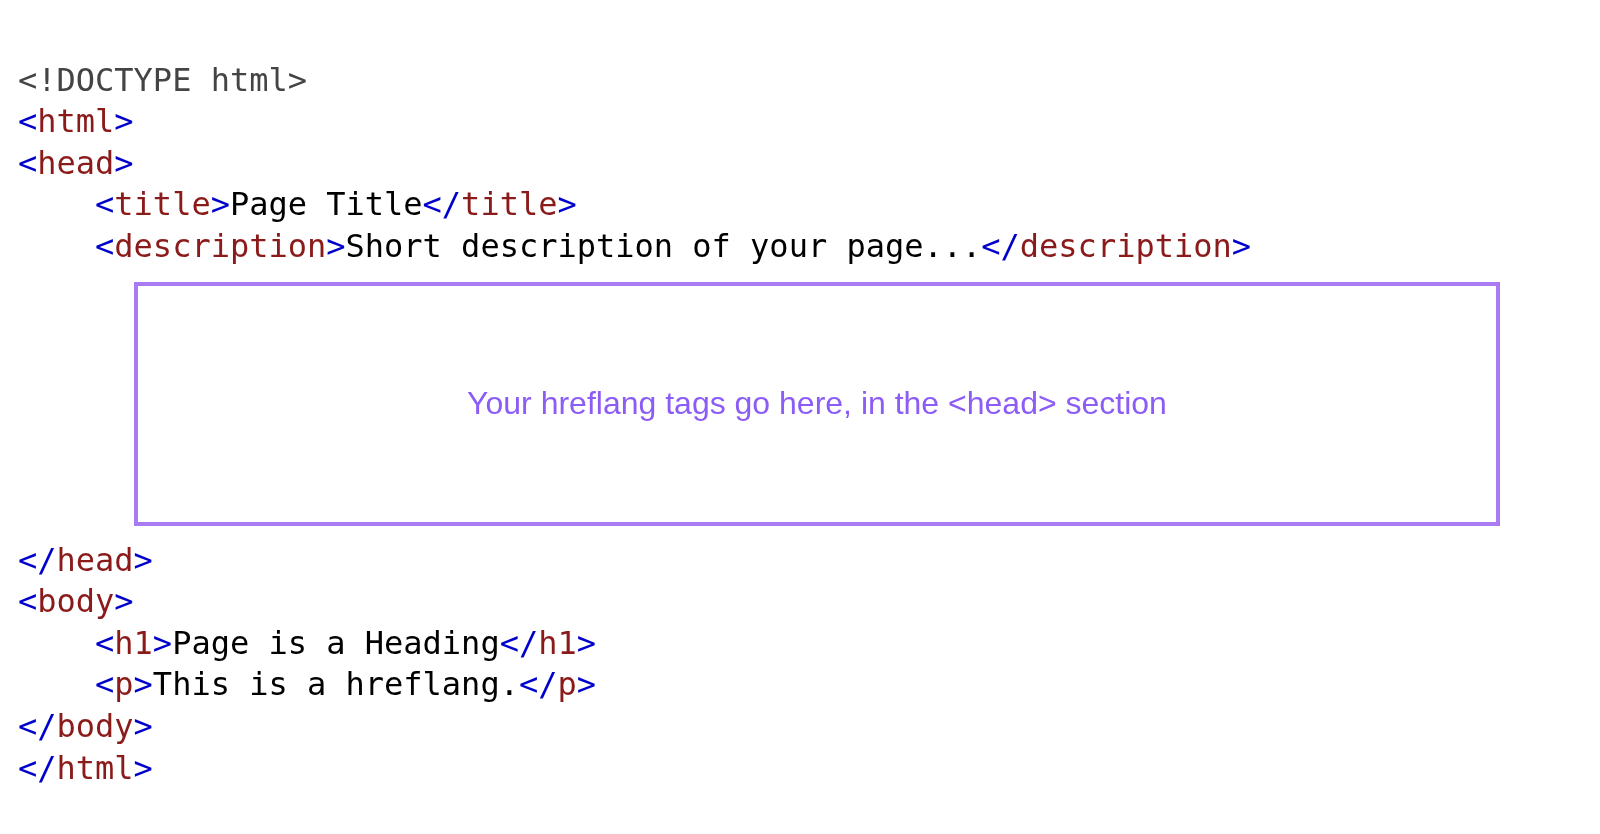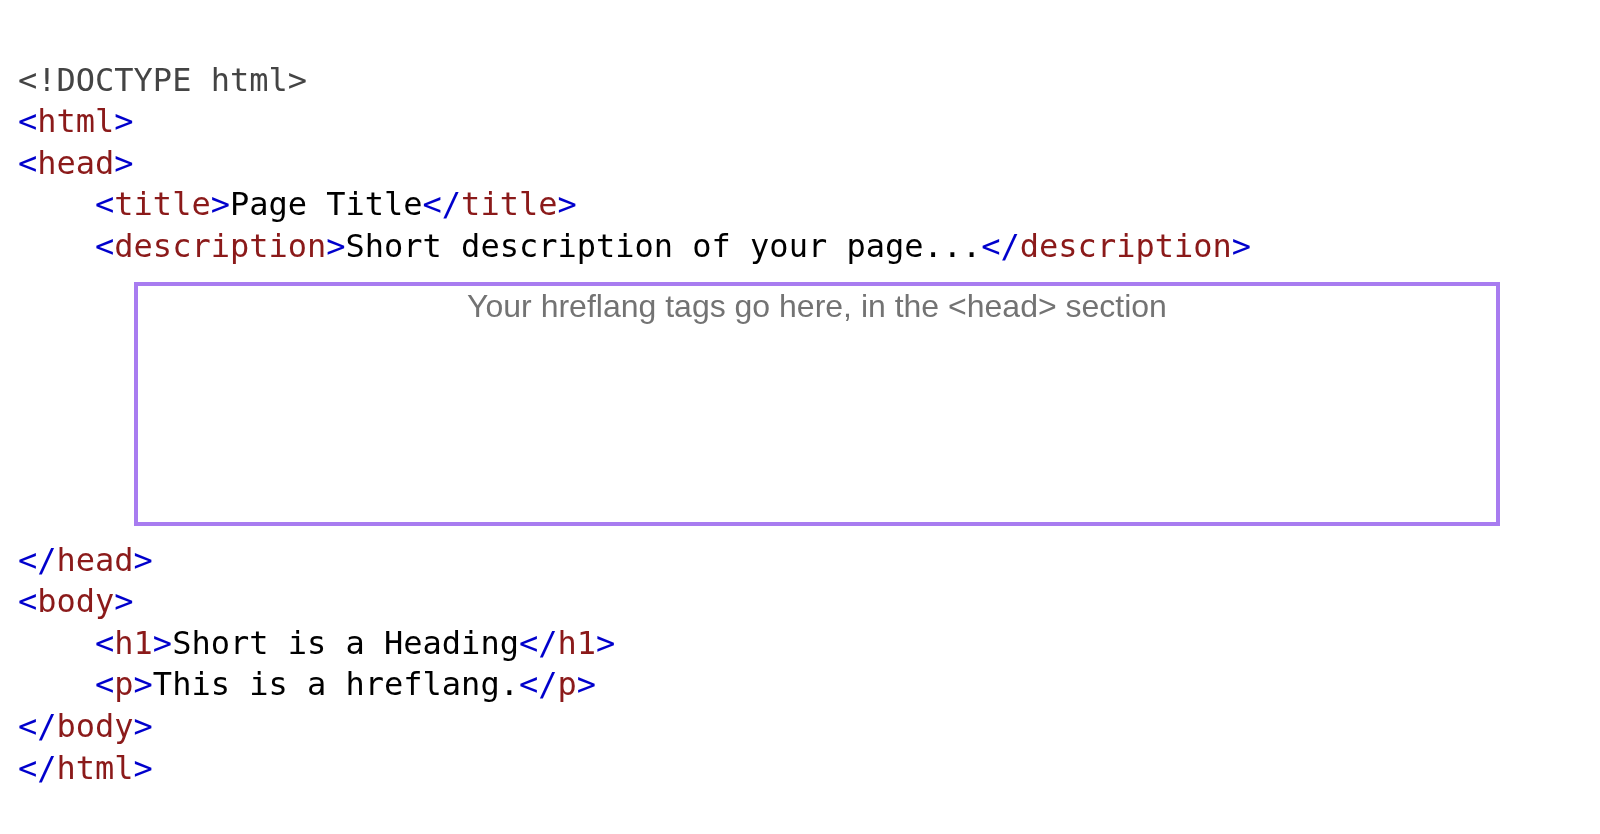--- a/index.html
+++ b/index.html
@@ -28,37 +28,38 @@
   .callout-wrapper {
     padding-left: 116px;
     padding-right: 68px;
     margin-top: 14px;
     margin-bottom: 14px;
   }
   .callout {
     border: 4px solid #a87cf0;
     height: 236px;
     display: flex;
+    align-items: center;
     justify-content: center;
     font-family: -apple-system, BlinkMacSystemFont, "Segoe UI", Helvetica, Arial, sans-serif;
     font-size: 32px;
-    color: #737373;
+    color: #8b5cf6;
     white-space: normal;
   }
 </style>
 </head>
 <body>
 
 <div class="code-area">
 <span class="doctype">&lt;!DOCTYPE html&gt;</span>
 <span class="punct">&lt;</span><span class="tag">html</span><span class="punct">&gt;</span>
 <span class="punct">&lt;</span><span class="tag">head</span><span class="punct">&gt;</span>
 <span class="indent1"></span><span class="punct">&lt;</span><span class="tag">title</span><span class="punct">&gt;</span><span class="txt">Page Title</span><span class="punct">&lt;/</span><span class="tag">title</span><span class="punct">&gt;</span>
 <span class="indent1"></span><span class="punct">&lt;</span><span class="tag">description</span><span class="punct">&gt;</span><span class="txt">Short description of your page...</span><span class="punct">&lt;/</span><span class="tag">description</span><span class="punct">&gt;</span>
 <div class="callout-wrapper"><div class="callout">
         <span>Your hreflang tags go here, in the &lt;head&gt; section</span>
       </div></div><span class="punct">&lt;/</span><span class="tag">head</span><span class="punct">&gt;</span>
 <span class="punct">&lt;</span><span class="tag">body</span><span class="punct">&gt;</span>
-<span class="indent1"></span><span class="punct">&lt;</span><span class="tag">h1</span><span class="punct">&gt;</span><span class="txt">Short is a Heading</span><span class="punct">&lt;/</span><span class="tag">h1</span><span class="punct">&gt;</span>
+<span class="indent1"></span><span class="punct">&lt;</span><span class="tag">h1</span><span class="punct">&gt;</span><span class="txt">Page is a Heading</span><span class="punct">&lt;/</span><span class="tag">h1</span><span class="punct">&gt;</span>
 <span class="indent1"></span><span class="punct">&lt;</span><span class="tag">p</span><span class="punct">&gt;</span><span class="txt">This is a hreflang.</span><span class="punct">&lt;/</span><span class="tag">p</span><span class="punct">&gt;</span>
 <span class="punct">&lt;/</span><span class="tag">body</span><span class="punct">&gt;</span>
 <span class="punct">&lt;/</span><span class="tag">html</span><span class="punct">&gt;</span>
 </div>
 
 </body></html>

